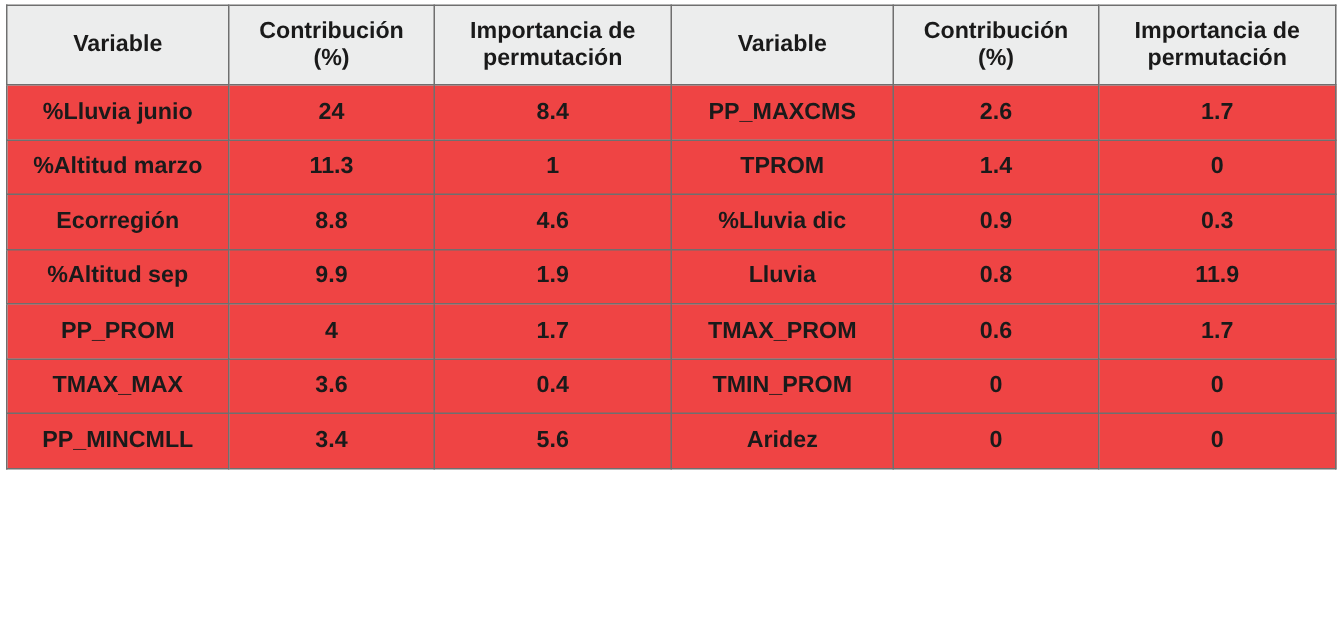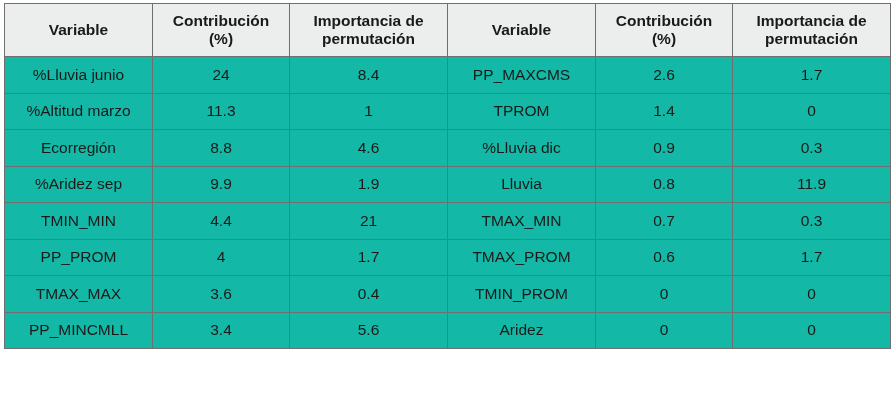--- a/index.html
+++ b/index.html
@@ -36,22 +36,22 @@
   }
   table.data-table thead th {
     background: #eceded;
     font-weight: bold;
     height: 48px;
     line-height: 1.15;
     padding: 2px 6px;
   }
   table.data-table tbody td {
     height: 35.5px;
-    background: #14b8a6;
-    font-weight: normal;
+    background: #ef4444;
+    font-weight: bold;
     padding: 0 6px;
   }
   
   col.c-var { width: 148px; }
   col.c-contrib { width: 137px; }
   col.c-perm { width: 158px; }
   col.c-var2 { width: 148px; }
   col.c-contrib2 { width: 137px; }
   col.c-perm2 { width: 158px; }
 </style>
@@ -97,34 +97,26 @@
       </tr>
       <tr>
         <td>Ecorregión</td>
         <td>8.8</td>
         <td>4.6</td>
         <td>%Lluvia dic</td>
         <td>0.9</td>
         <td>0.3</td>
       </tr>
       <tr>
-        <td>%Aridez sep</td>
+        <td>%Altitud sep</td>
         <td>9.9</td>
         <td>1.9</td>
         <td>Lluvia</td>
         <td>0.8</td>
         <td>11.9</td>
-      </tr>
-      <tr>
-        <td>TMIN_MIN</td>
-        <td>4.4</td>
-        <td>21</td>
-        <td>TMAX_MIN</td>
-        <td>0.7</td>
-        <td>0.3</td>
       </tr>
       <tr>
         <td>PP_PROM</td>
         <td>4</td>
         <td>1.7</td>
         <td>TMAX_PROM</td>
         <td>0.6</td>
         <td>1.7</td>
       </tr>
       <tr>

